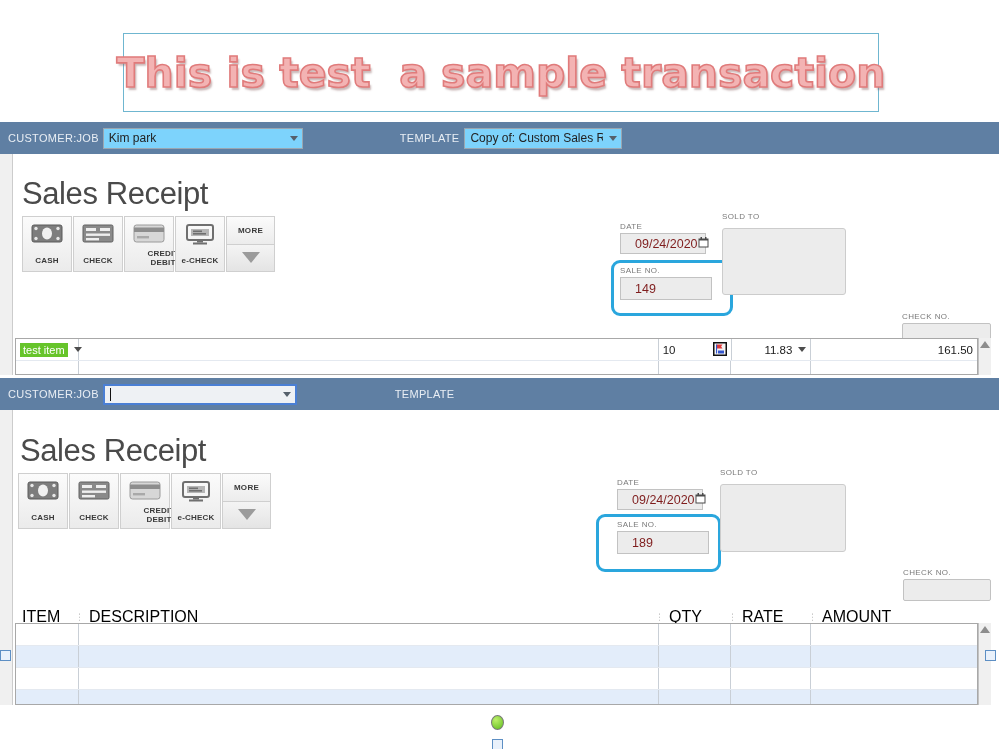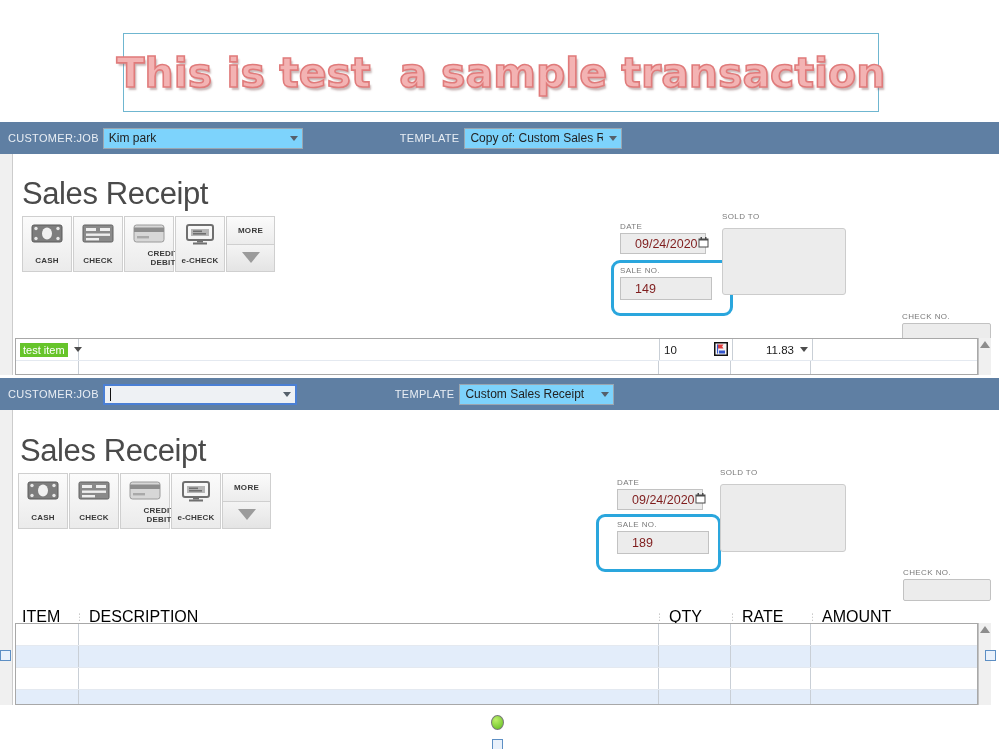--- a/index.html
+++ b/index.html
@@ -338,20 +338,21 @@
               <path d="M3.5 2.5 h6 l-1.4 2 1.4 2 h-6 z" fill="#e23b3b"></path>
               <rect x="3" y="2.5" width="1.1" height="9" fill="#3355cc"></rect>
               <rect x="5" y="8.5" width="6" height="3" fill="#3355cc"></rect>
             </svg>
         </span>
       </div>
       <div class="gcell r" style="width:80px;">
         <span>11.83</span>
         <span class="mini-caret"></span>
       </div>
+      <div class="gcell r last" style="width:166px;">161.50</div>
     </div>
     <div class="grow">
       <div class="gcell" style="width:63px;"></div>
       <div class="gcell" style="width:581px;"></div>
       <div class="gcell" style="width:73px;"></div>
       <div class="gcell" style="width:80px;"></div>
       <div class="gcell last" style="width:166px;"></div>
     </div>
   </div>
 
@@ -369,24 +370,20 @@
 <div class="window" id="win1" style="top:378px; height:327px;">
 
   <div class="titlebar">
     <span class="tb-label" style="margin-left:8px;">CUSTOMER:JOB</span>
     <div class="tb-combo focused" style="width:194px; margin-left:4px;">
       <span class="caret-bar"></span>
       <span class="val" style="margin-left:2px;"></span>
       <span class="caret"></span>
     </div>
     <span class="tb-label" style="margin-left:98px;">TEMPLATE</span>
-    <div class="tb-combo" style="width:155px; margin-left:5px;">
-      <span class="val">Custom Sales Receipt</span>
-      <span class="caret"></span>
-    </div>
   </div>
 
   <div class="body-area" style="height:295px;">
 
     <div class="left-edge" style="top:0; height:295px;"></div>
 
     <div class="rcpt-title" style="left:20px; top:23px;">Sales Receipt</div>
 
     <div class="paybar" style="left:18px; top:63px;">
       <div class="paybtn">

